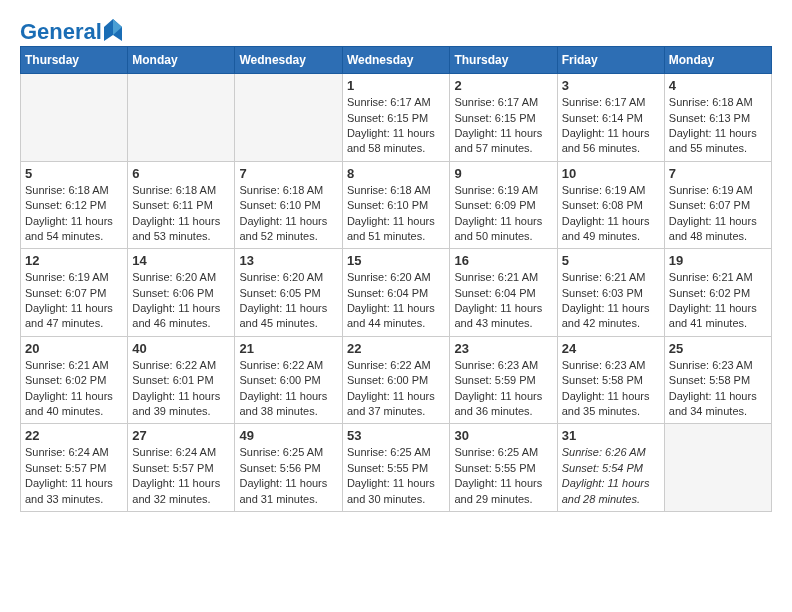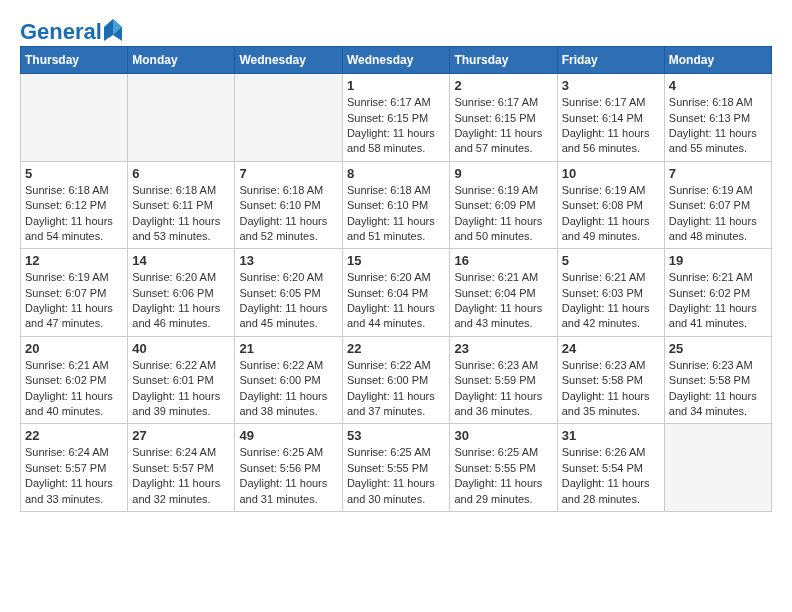--- a/index.html
+++ b/index.html
@@ -342,21 +342,21 @@
         </td>
         <td>
           <div class="day-number">30</div>
           <div class="day-info" style="white-space: pre-line;">Sunrise: 6:25 AM
 Sunset: 5:55 PM
 Daylight: 11 hours
 and 29 minutes.</div>
         </td>
         <td>
           <div class="day-number">31</div>
-          <div class="day-info" style="white-space: pre-line;">Sunrise: 6:26 AM
+          <div class="day-info" style="white-space: pre-line; font-style: italic;">Sunrise: 6:26 AM
 Sunset: 5:54 PM
 Daylight: 11 hours
 and 28 minutes.</div>
         </td>
         <td class="empty"></td>
       </tr>
     </tbody>
 </table>
 
 </body></html>

